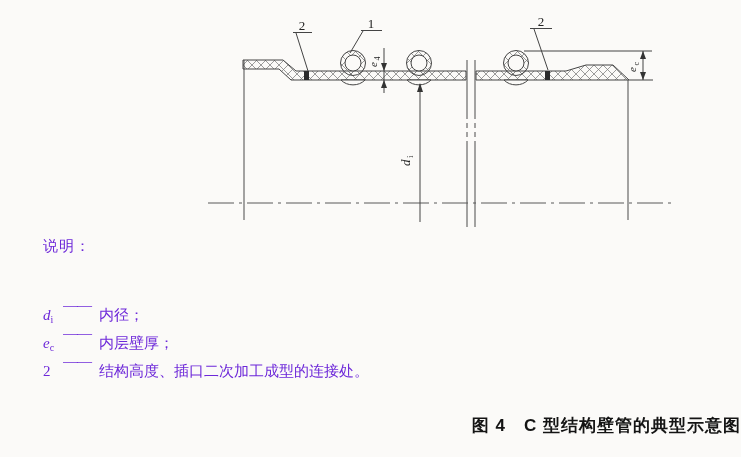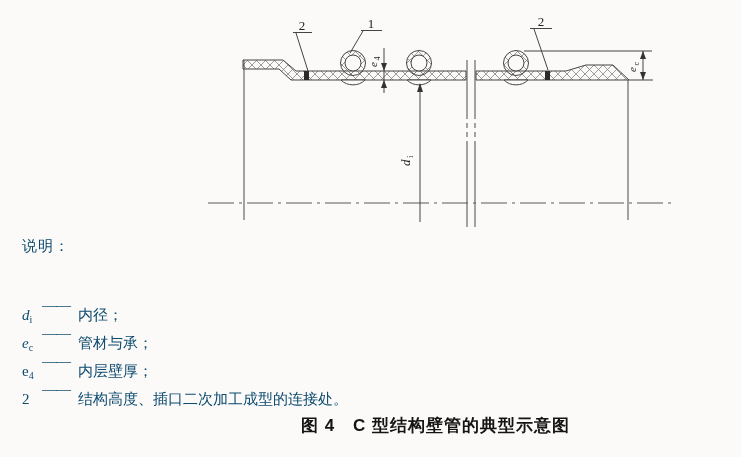--- a/index.html
+++ b/index.html
@@ -10,32 +10,32 @@
     color:#1d1d1d;
     overflow:hidden;
     position:relative;
   }
   .page{position:absolute;left:0;top:0;width:741px;height:457px;}
   .figure-area{position:absolute;left:0;top:0;width:741px;height:235px;}
   svg text{fill:#222;}
   .callout-num{font-family:"Liberation Serif", serif;font-size:13px;}
   .dim-base{font-family:"Liberation Serif", serif;font-style:italic;}
   .legend{
-    position:absolute;left:22px;top:236px;width:680px;
-    font-size:15px;line-height:28px;color:#0c4a6e;
+    position:absolute;left:43px;top:236px;width:680px;
+    font-size:15px;line-height:28px;color:#6d28d9;
   }
   .legend-title{line-height:20px;margin-bottom:7px;letter-spacing:1px;}
   .legend-item{height:28px;white-space:nowrap;}
   .sym{display:inline-block;min-width:20px;font-size:15px;margin-top:38px;}
   .legend-item:nth-of-type(-n+3) .sym-base{font-style:italic;}
   .sym-sub{font-size:10px;vertical-align:-3px;}
   .dash{display:inline-block;width:36px;overflow:hidden;white-space:nowrap;letter-spacing:-1px;vertical-align:1px;}
   .caption{
     position:absolute;top:414px;left:130px;width:611px;
-    text-align:center;
+    text-align:right;
     font-family:"Liberation Sans", sans-serif;
     font-weight:bold;font-size:17px;color:#141414;
     letter-spacing:1px;
   }
 </style>
 </head>
 <body>
 
 <div class="page">
 
@@ -137,24 +137,21 @@
     </svg>
   </div>
 
   <div class="legend">
     <div class="legend-title">说明：</div>
 
     <div class="legend-item">
       <span class="sym"><span class="sym-base">d</span><span class="sym-sub">i</span></span><span class="dash">——</span><span>内径；</span>
     </div>
     <div class="legend-item">
-      <span class="sym"><span class="sym-base">e</span><span class="sym-sub">c</span></span><span class="dash">——</span><span>管材与承；</span>
-    </div>
-    <div class="legend-item">
-      <span class="sym"><span class="sym-base">e</span><span class="sym-sub">4</span></span><span class="dash">——</span><span>内层壁厚；</span>
+      <span class="sym"><span class="sym-base">e</span><span class="sym-sub">c</span></span><span class="dash">——</span><span>内层壁厚；</span>
     </div>
     <div class="legend-item">
       <span class="sym"><span class="sym-base">2</span><span class="sym-sub"></span></span><span class="dash">——</span><span>结构高度、插口二次加工成型的连接处。</span>
     </div>
   </div>
 
   <div class="caption">图 4　C 型结构壁管的典型示意图</div>
 
 </div>
 

